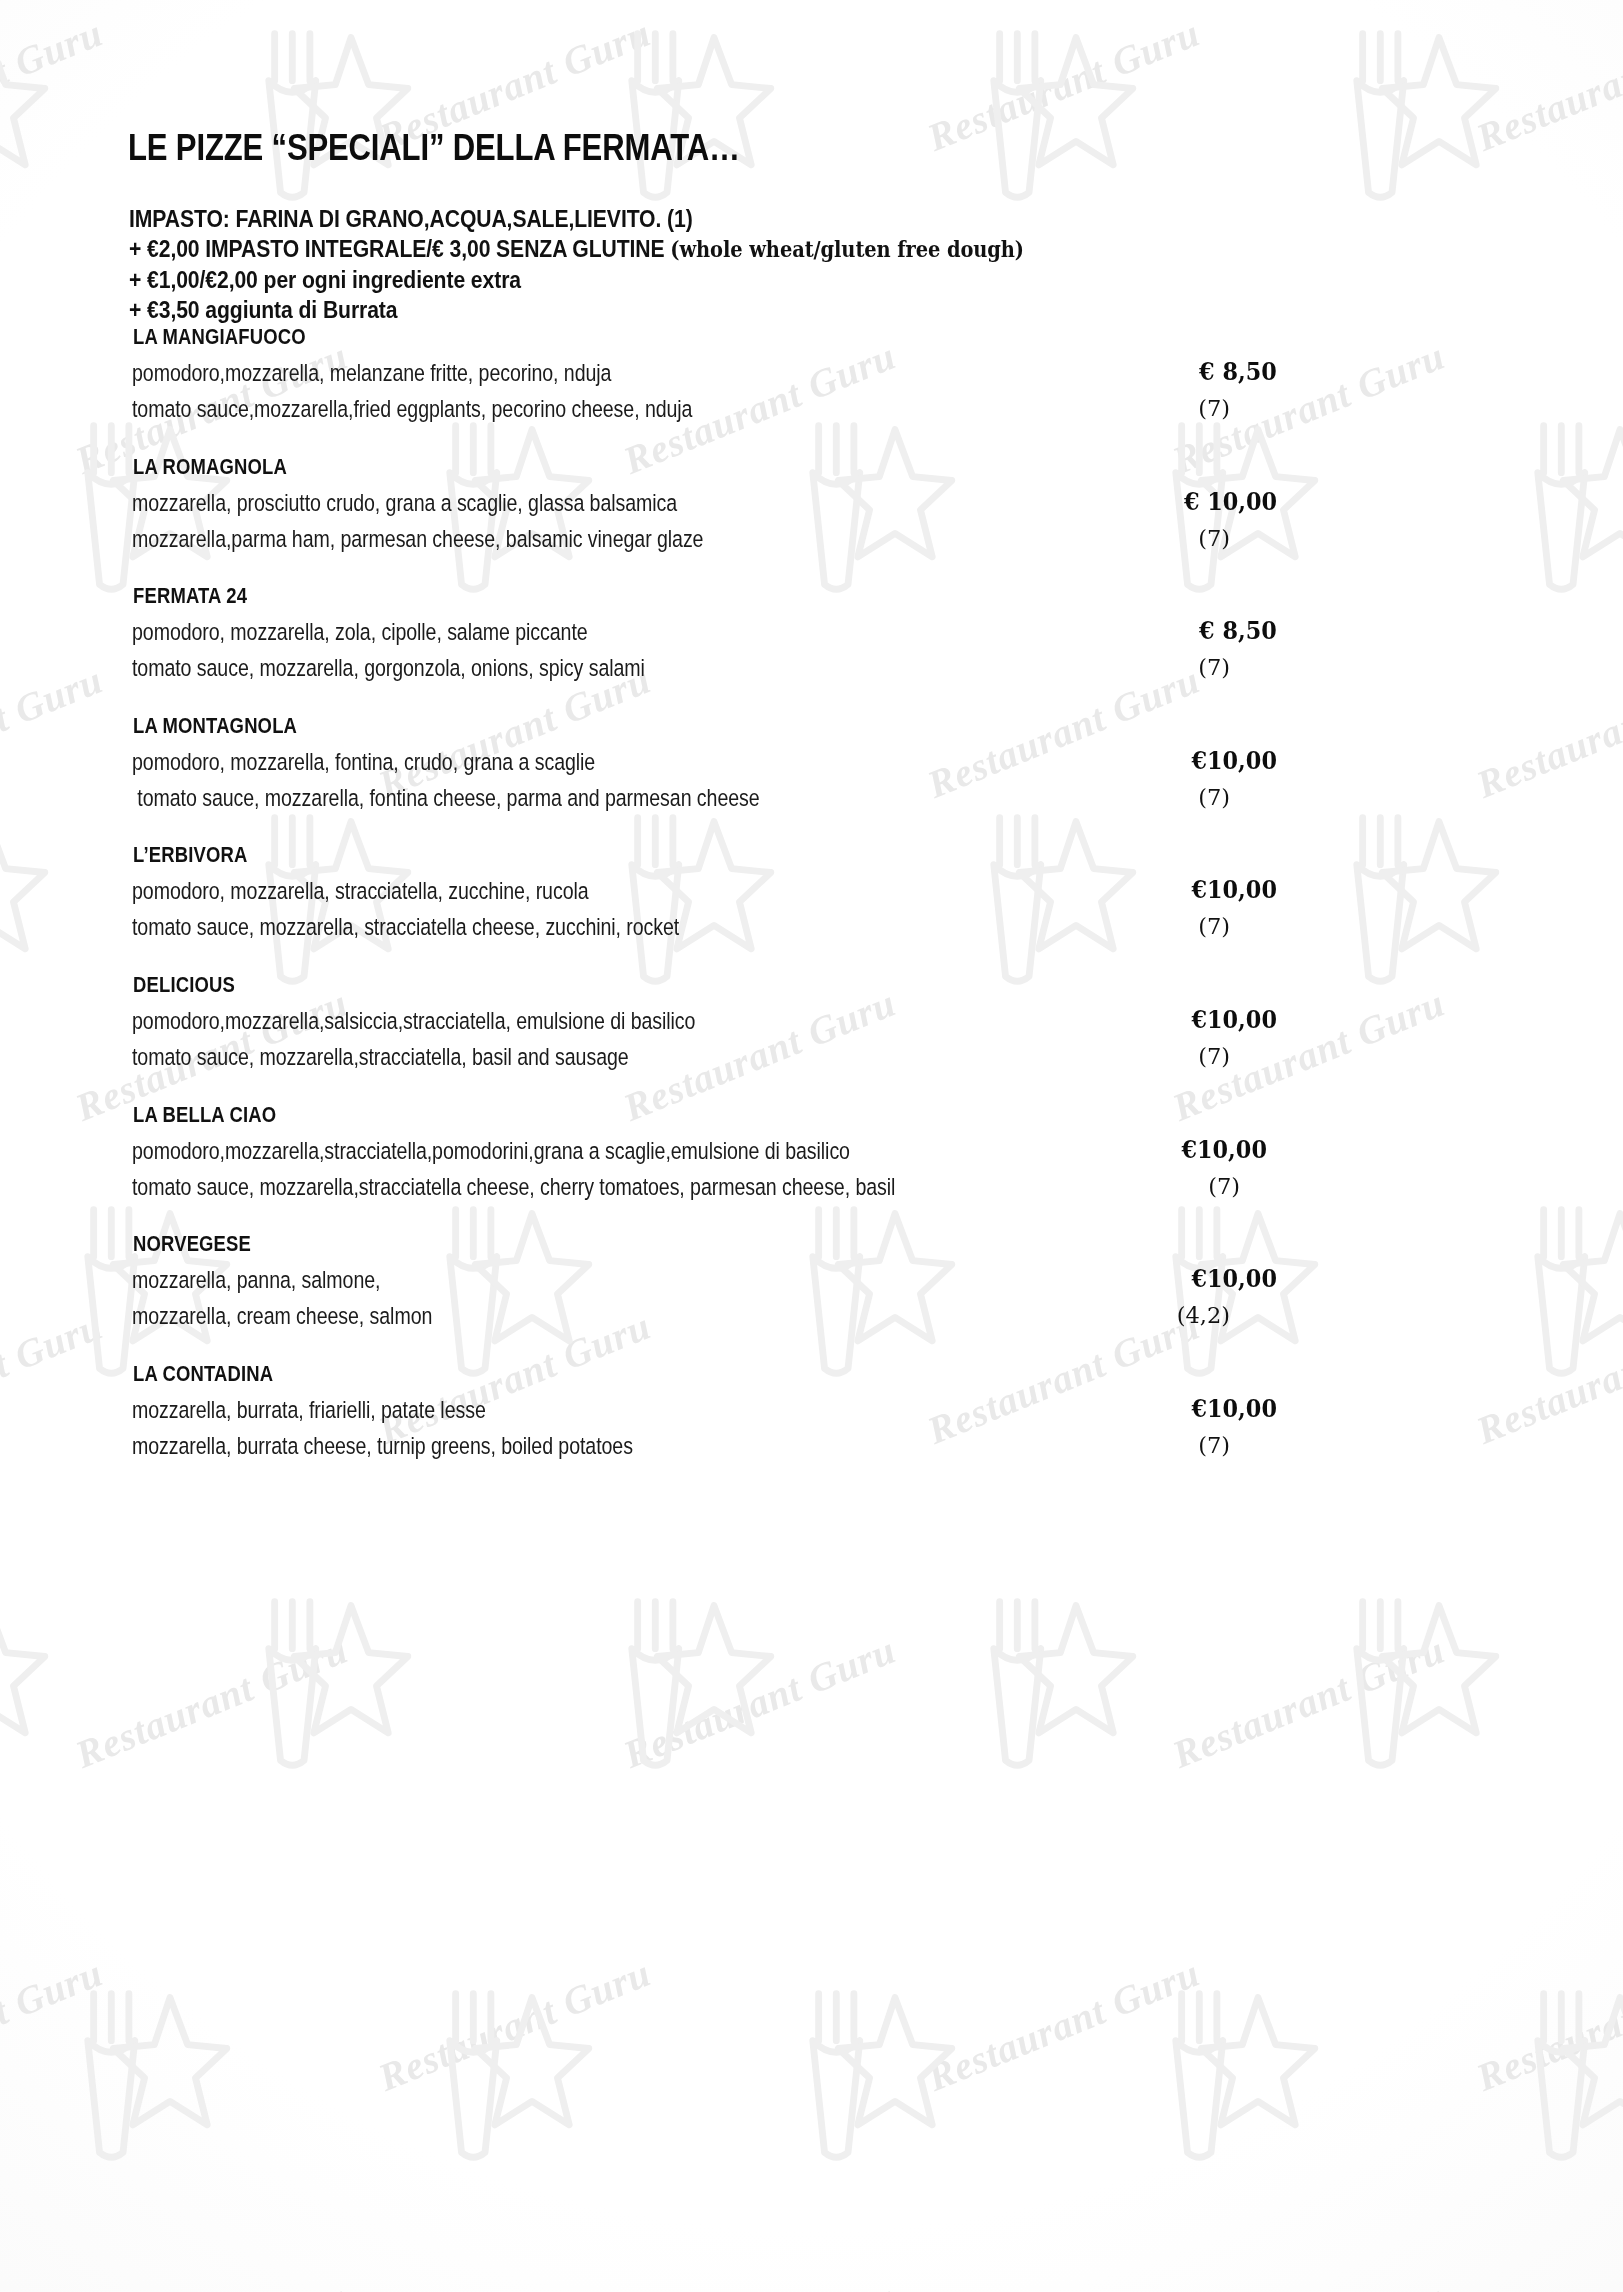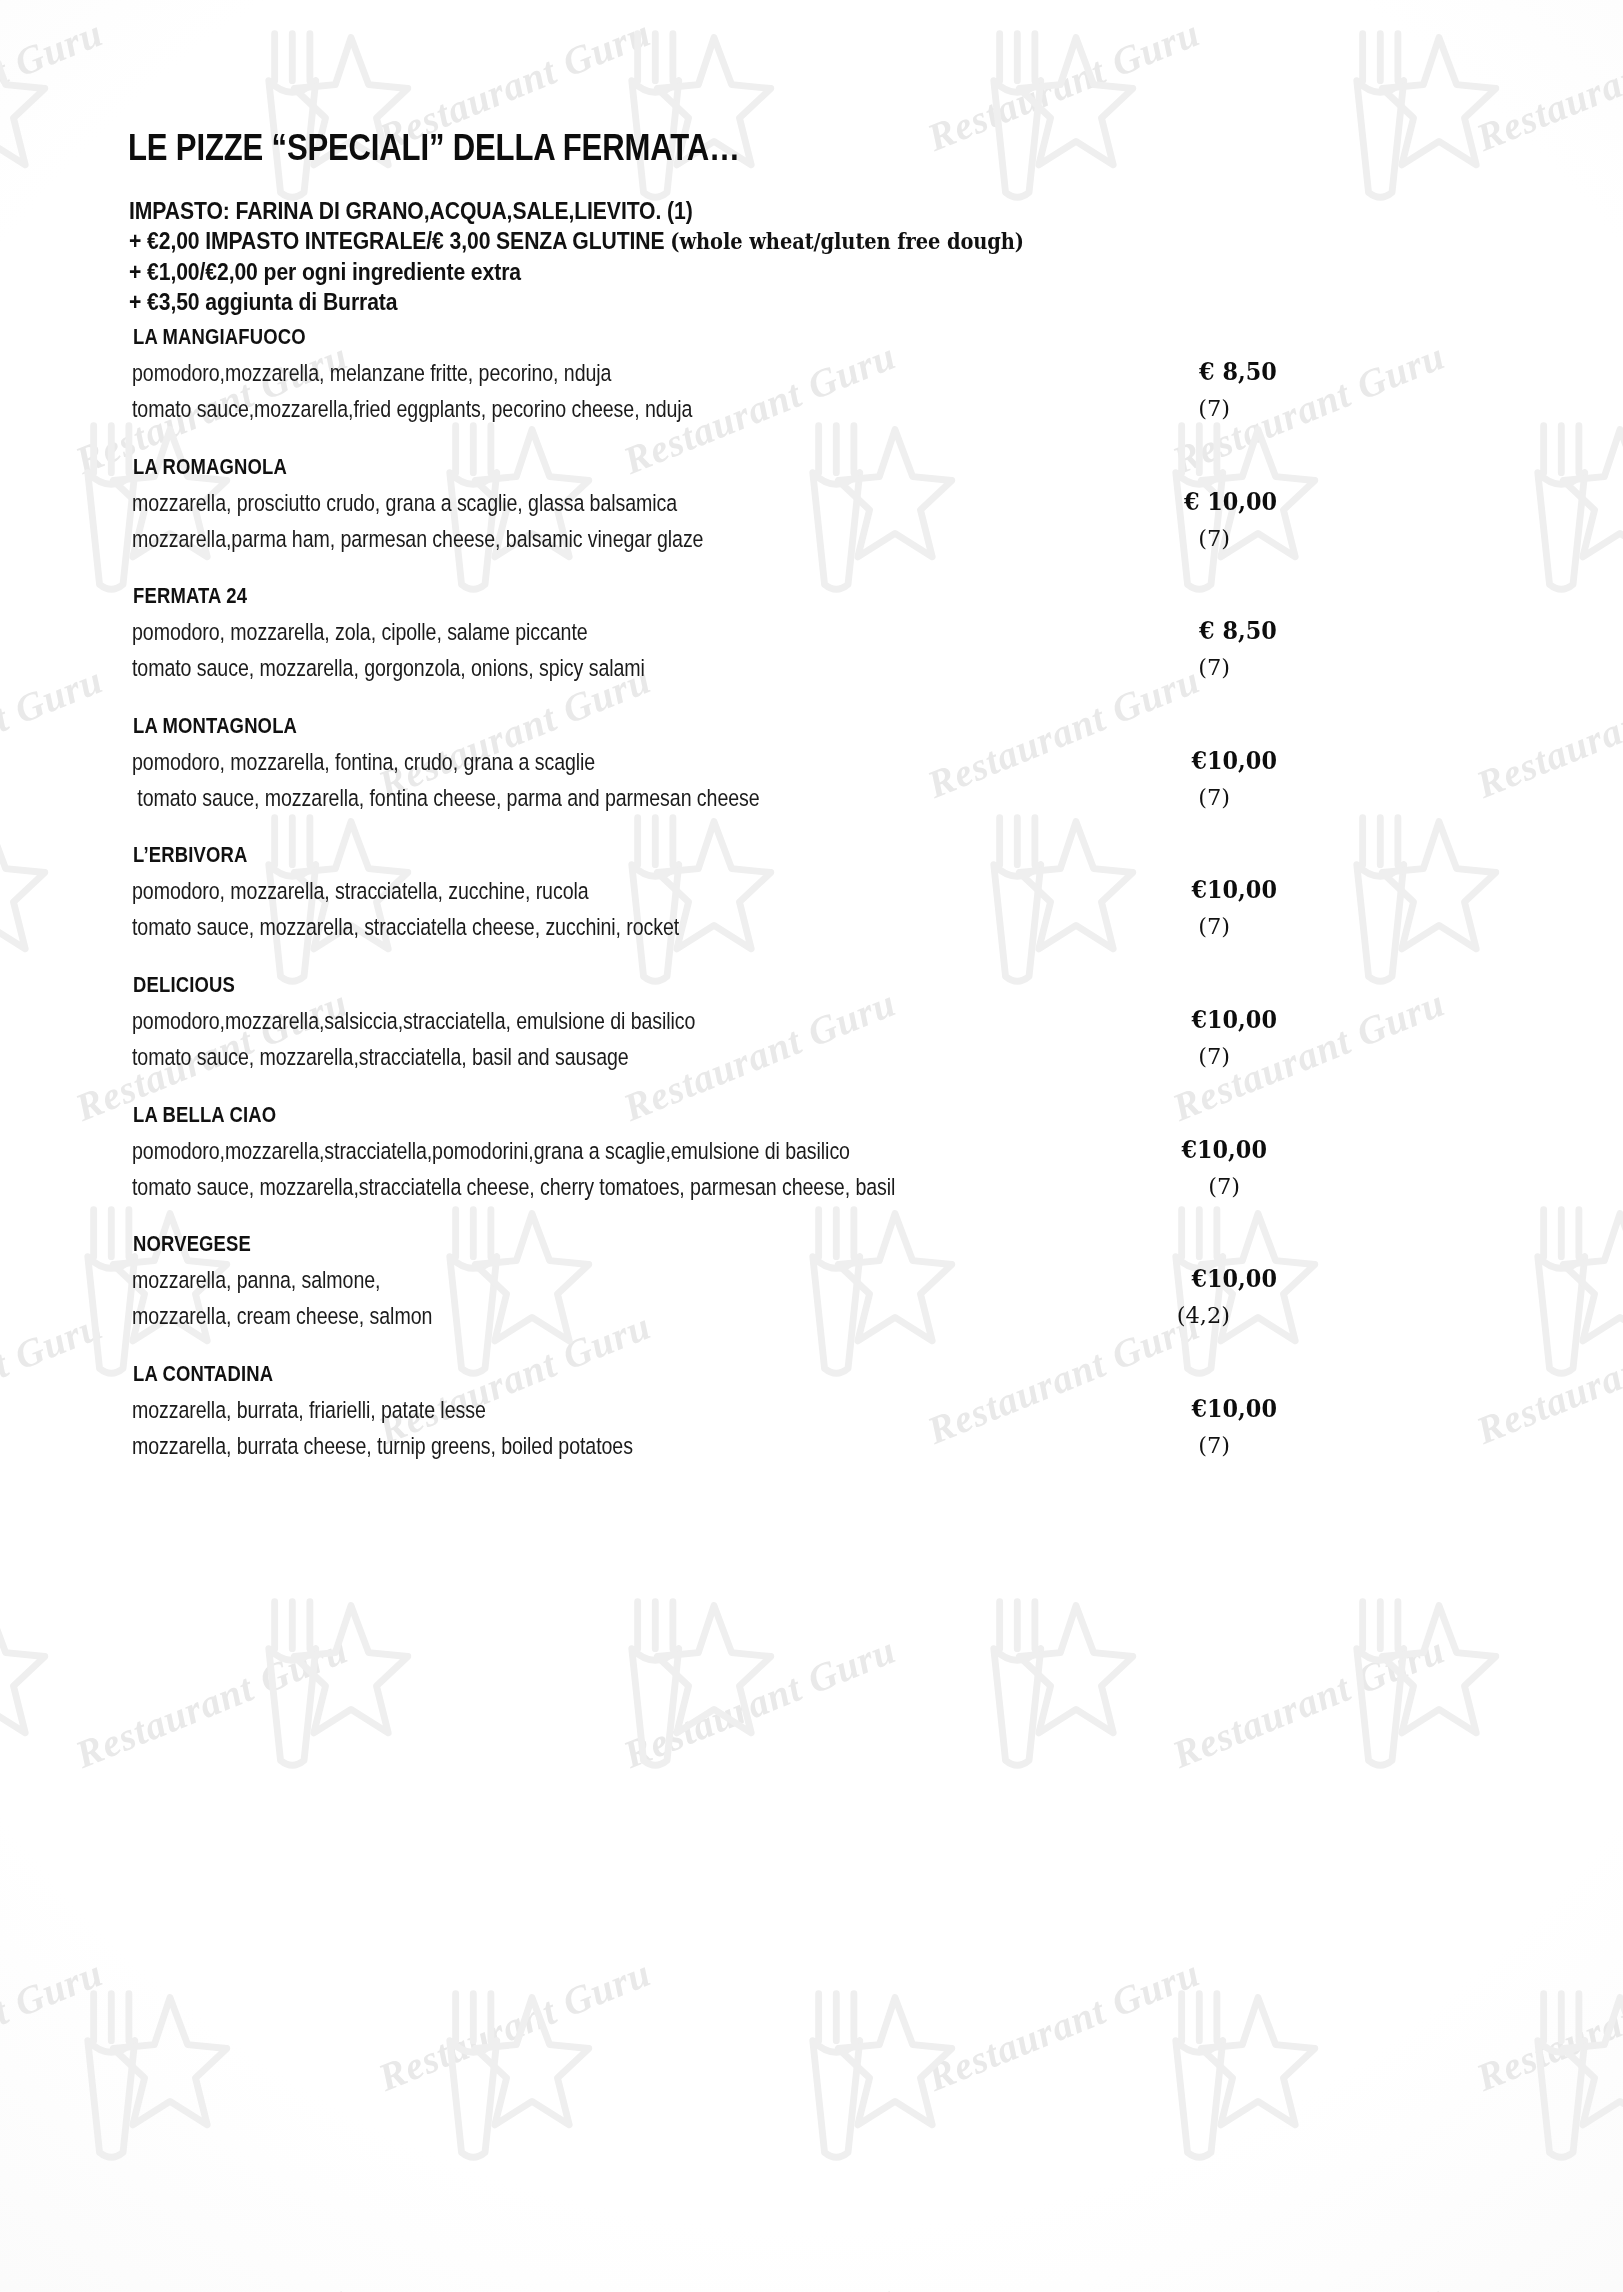--- a/index.html
+++ b/index.html
@@ -62,21 +62,21 @@
     letter-spacing: -0.2px;
     transform: scaleX(0.84);
     transform-origin: left center;
     white-space: nowrap;
     color: #0d0d0d;
   }
 
   .intro {
     position: absolute;
     left: 129px;
-    top: 196px;
+    top: 204px;
     width: 1176px;
   }
   .intro-line {
     font-family: "Liberation Sans", sans-serif;
     font-weight: 700;
     font-size: 23.5px;
     line-height: 30px;
     letter-spacing: -0.1px;
     transform: scaleX(0.90);
     transform-origin: left center;

